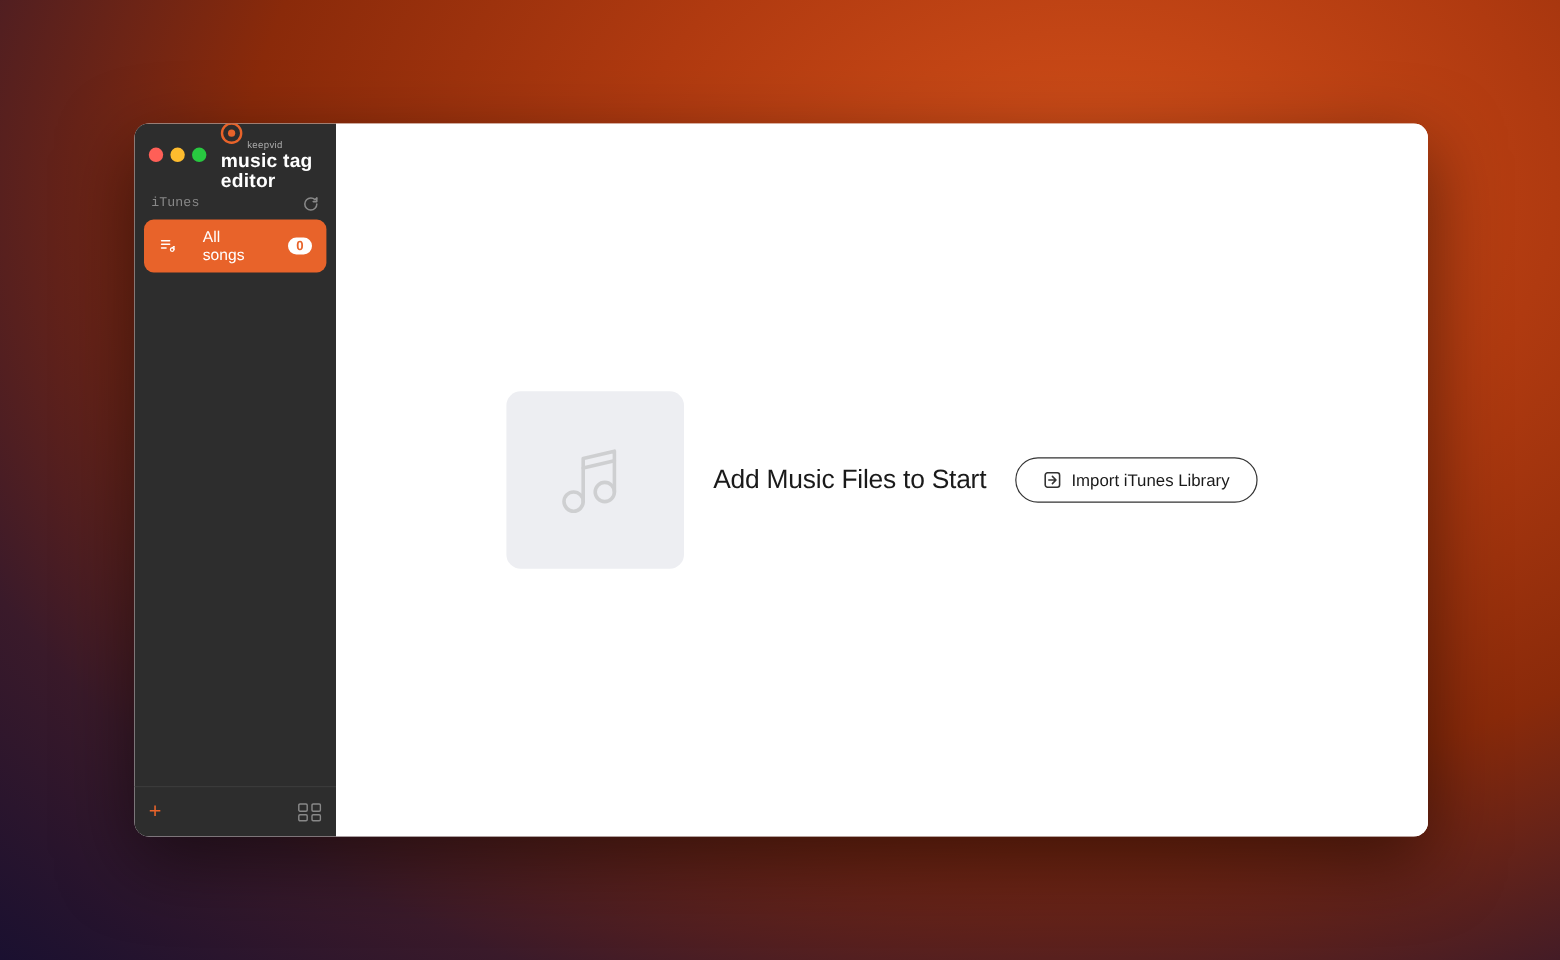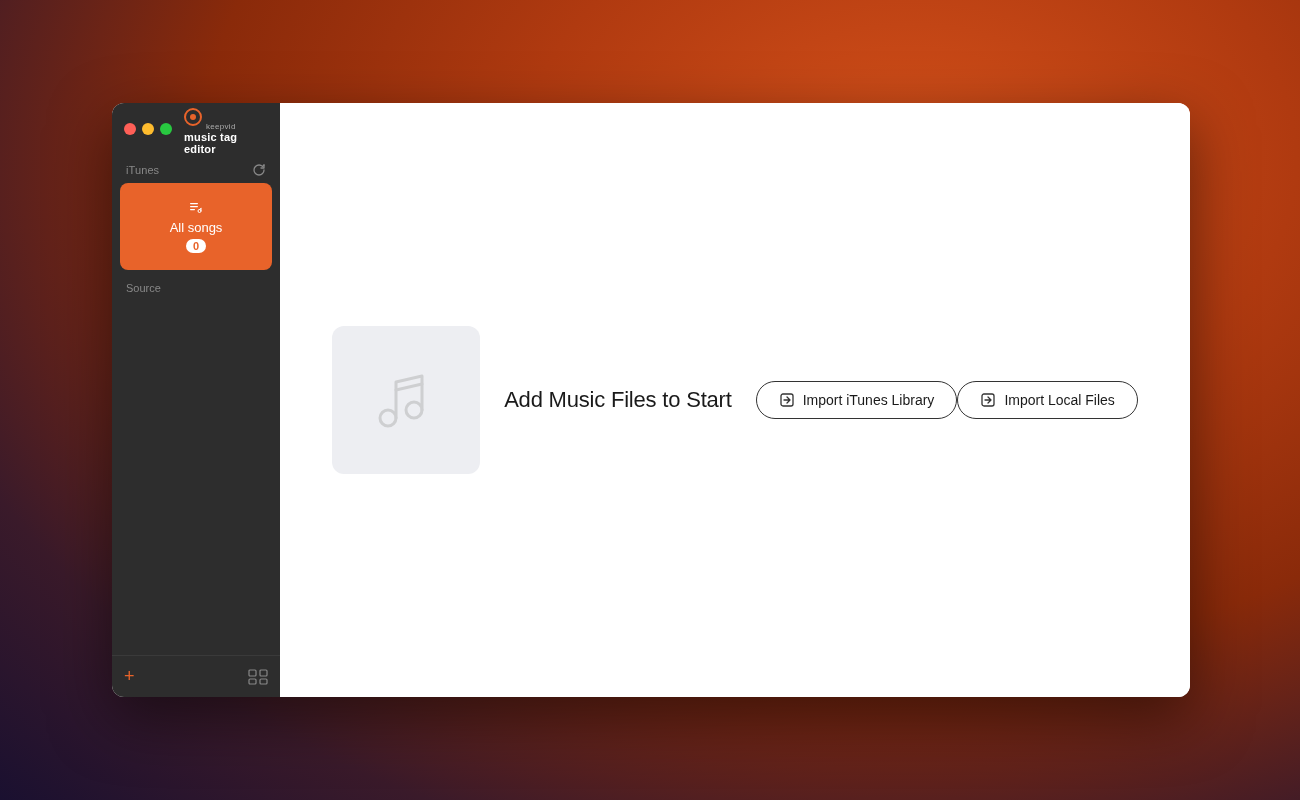--- a/index.html
+++ b/index.html
@@ -100,54 +100,54 @@
     }
 
     .logo-keepvid {
       font-size: 8px;
       color: #aaa;
       letter-spacing: 0.3px;
       margin-top: 20px;
     }
 
     .logo-title {
-      font-size: 11px;
+      font-size: 16px;
       font-weight: 600;
       color: #ffffff;
       letter-spacing: 0.2px;
     }
 
     .sidebar-section-label {
       font-size: 11px;
       color: #888;
       padding: 8px 14px 6px;
       text-transform: none;
       letter-spacing: 0.1px;
       display: flex;
       align-items: center;
       justify-content: space-between;
+      font-family: Liberation Mono, monospace;
     }
 
     .refresh-icon {
       width: 14px;
       height: 14px;
       color: #888;
       cursor: pointer;
     }
 
     .sidebar-item {
       display: flex;
       align-items: center;
-      padding: 17px 12px;
+      padding: 7px 12px;
       margin: 0 8px;
       border-radius: 8px;
       cursor: pointer;
-      gap: 4px;
+      gap: 21px;
       font-size: 13px;
-      flex-direction: column;
     }
 
     .sidebar-item.active {
       background: #e8632a;
       color: #fff;
     }
 
     .sidebar-item-icon {
       width: 16px;
       height: 16px;
@@ -291,23 +291,20 @@
         <rect x="2" y="6" width="8" height="1.2" rx="0.6" fill="white"></rect>
         <rect x="2" y="9" width="5" height="1.2" rx="0.6" fill="white"></rect>
         <circle cx="11.5" cy="11" r="1.5" stroke="white" stroke-width="1"></circle>
         <path d="M13 8.5v2.5" stroke="white" stroke-width="1" stroke-linecap="round"></path>
         <path d="M11.5 9.5l1.5-1" stroke="white" stroke-width="1" stroke-linecap="round"></path>
       </svg>
       <span class="sidebar-item-label">All songs</span>
       <span class="sidebar-badge">0</span>
     </div>
 
-    <div class="sidebar-source-label">
-      <span>Source</span>
-    </div>
 
     <div class="sidebar-bottom">
       <span class="sidebar-bottom-icon">+</span>
       <svg width="20" height="16" viewBox="0 0 20 16" fill="none" xmlns="http://www.w3.org/2000/svg">
         <rect x="1" y="1" width="7" height="6" rx="1" stroke="#888" stroke-width="1.2"></rect>
         <rect x="12" y="1" width="7" height="6" rx="1" stroke="#888" stroke-width="1.2"></rect>
         <rect x="1" y="10" width="7" height="5" rx="1" stroke="#888" stroke-width="1.2"></rect>
         <rect x="12" y="10" width="7" height="5" rx="1" stroke="#888" stroke-width="1.2"></rect>
       </svg>
     </div>
@@ -331,26 +328,19 @@
       <div class="import-buttons">
 
         <button class="import-btn">
           <svg width="16" height="16" viewBox="0 0 16 16" fill="none" xmlns="http://www.w3.org/2000/svg">
             <rect x="2" y="2" width="12" height="12" rx="2" stroke="#333" stroke-width="1.3"></rect>
             <path d="M5 8h6M8 5l3 3-3 3" stroke="#333" stroke-width="1.3" stroke-linecap="round" stroke-linejoin="round"></path>
           </svg>
           <span>Import iTunes Library</span>
         </button>
 
-        <button class="import-btn">
-          <svg width="16" height="16" viewBox="0 0 16 16" fill="none" xmlns="http://www.w3.org/2000/svg">
-            <rect x="2" y="2" width="12" height="12" rx="2" stroke="#333" stroke-width="1.3"></rect>
-            <path d="M5 8h6M8 5l3 3-3 3" stroke="#333" stroke-width="1.3" stroke-linecap="round" stroke-linejoin="round"></path>
-          </svg>
-          <span>Import Local Files</span>
-        </button>
 
       </div>
     </div>
 
   </div>
 
 </div>
 
 </body></html>

